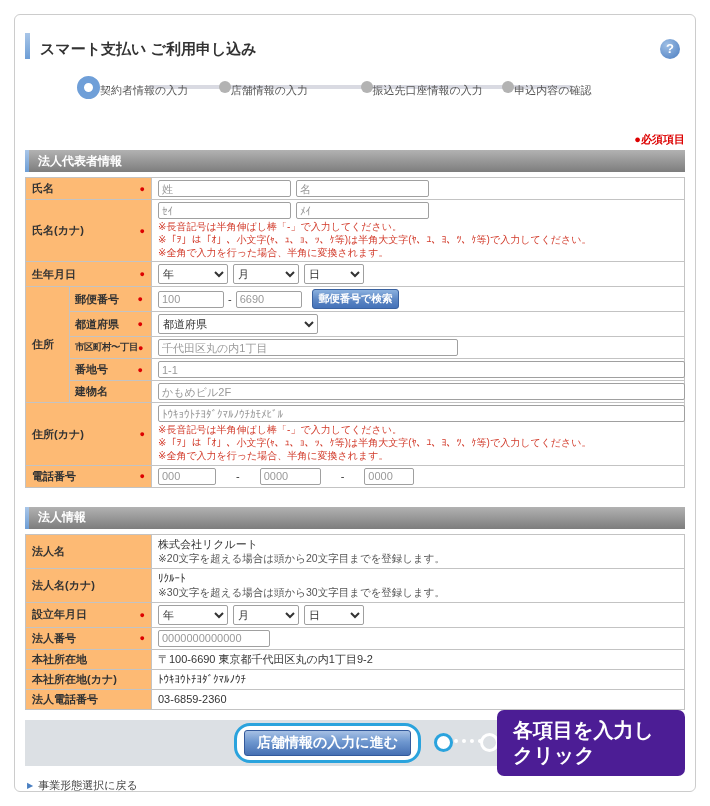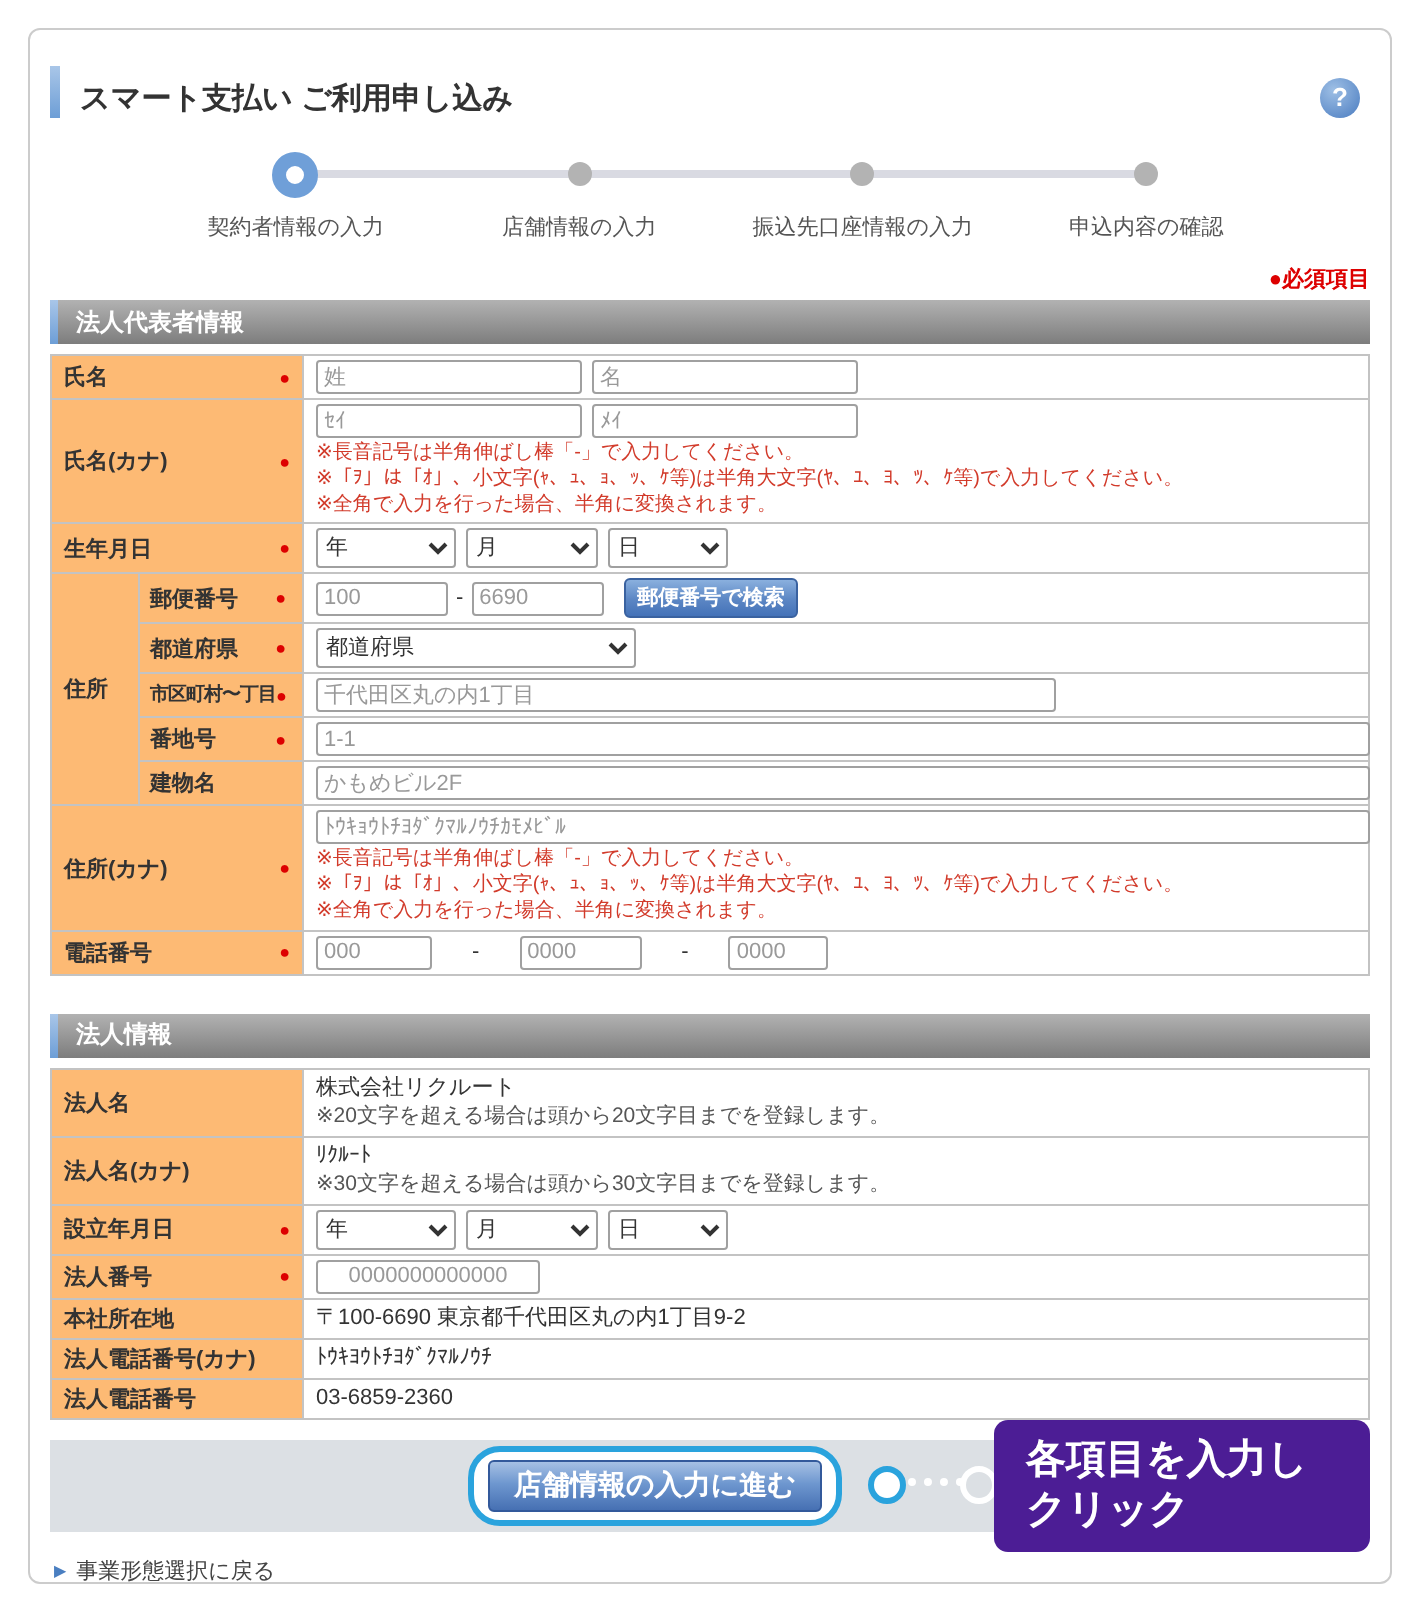--- a/index.html
+++ b/index.html
@@ -9,21 +9,21 @@
   
   .title-row{display:flex;align-items:flex-end;margin-top:8px;}
   .title-accent{width:5px;height:26px;background:linear-gradient(#a9c6e8,#6d9ed6);margin-right:10px;}
   .page-title{flex:1;font-size:15px;font-weight:bold;color:#333;}
   .help-btn{width:20px;height:20px;border-radius:50%;background:radial-gradient(circle at 35% 30%,#9ebfe5,#4a7cc0);color:#fff;font-weight:bold;font-size:13px;text-align:center;line-height:20px;margin-right:5px;cursor:pointer;}
 
   
   .stepper{position:relative;margin:16px 41px 0 52px;height:52px;}
   .step-line{position:absolute;top:10px;left:12.5%;right:12.5%;height:4px;background:#d9dae2;border-radius:2px;}
   .steps{display:flex;position:relative;}
-  .step{flex:1;display:flex;flex-direction:column;align-items:center;}
+  .step{flex:1;display:flex;flex-direction:row;align-items:center;}
   .dot-wrap{height:24px;display:flex;align-items:center;justify-content:center;}
   .dot{width:12px;height:12px;border-radius:50%;background:#b3b3b3;}
   .step.active .dot{width:9px;height:9px;background:#fff;border:7px solid #6f9fd8;}
   .step-label{margin-top:7px;font-size:11px;color:#555;white-space:nowrap;}
 
   .required-note{text-align:right;color:#d00;font-size:11px;font-weight:bold;margin-top:5px;}
 
   
   .sec{height:22px;background:linear-gradient(#b2b2b2,#7d7d7d);display:flex;align-items:center;margin-top:3px;}
   .sec-accent{width:4px;height:22px;background:linear-gradient(#a9c6e8,#6d9ed6);}
@@ -42,22 +42,22 @@
   input::placeholder{color:#999;}
   select{height:20px;font-size:11px;border:1px solid #a0a0a0;border-radius:2px;background:#fff;color:#333;font-family:inherit;}
   .inline{display:flex;align-items:center;gap:5px;}
   .note{color:#d23b2b;font-size:10px;line-height:1.28;}
   .note-gray{color:#555;font-size:10.5px;line-height:1.3;margin-top:1px;}
   .cellval{color:#333;font-size:11px;line-height:1.3;}
   .zip-search{height:20px;background:linear-gradient(#8ab0de,#5b86c4 55%,#4472b8);color:#fff;font-size:10.5px;font-weight:bold;border:1px solid #3a62a0;border-radius:3px;padding:0 6px;margin-left:10px;cursor:pointer;}
   .sep{color:#333;margin:0 4px;}
   .mt2{margin-top:2px;}
 
-  .w133{width:133px;} .w66{width:66px;} .w370{width:370px;} .w527{width:527px;}
-  .w58{width:58px;} .w61{width:61px;} .w50{width:50px;} .w112{width:112px;text-align:center;}
+  .w133{width:133px;} .w66{width:66px;} .w370{width:300px;} .w527{width:527px;}
+  .w58{width:58px;} .w61{width:61px;} .w50{width:50px;} .w112{width:112px;}
   .sel-y{width:70px;} .sel-m{width:66px;} .sel-d{width:60px;} .sel-pref{width:160px;}
 
   .gap16{height:16px;}
 
   
   .actionbar{margin-top:10px;height:46px;background:#dce0e4;position:relative;display:flex;align-items:center;justify-content:center;}
   .btn-outline{border:3px solid #2aa3dd;border-radius:16px;background:#fff;padding:4px 7px;margin-right:55px;}
   .submit-btn{background:linear-gradient(#a6c0e4,#6e97cf 45%,#4670b3);border:1px solid #33599b;border-radius:3px;color:#fff;font-size:14px;font-weight:bold;padding:3px 12px;cursor:pointer;font-family:inherit;}
   .c1{position:absolute;left:409px;top:13px;width:13px;height:13px;border-radius:50%;background:#fff;border:3px solid #2aa3dd;}
   .c-line{position:absolute;left:429px;top:19px;width:28px;border-top:4px dotted #fff;}
@@ -301,21 +301,21 @@
           </th>
       <td><input class="w112" placeholder="0000000000000" style=""></td>
     </tr>
     <tr>
       <th><span>本社所在地</span></th>
       <td>
             <div class="cellval">〒100-6690 東京都千代田区丸の内1丁目9-2</div>
           </td>
     </tr>
     <tr>
-      <th><span>法人電話番号(カナ)</span></th>
+      <th><span>本社所在地(カナ)</span></th>
       <td>
             <div class="cellval">ﾄｳｷﾖｳﾄﾁﾖﾀﾞｸﾏﾙﾉｳﾁ</div>
           </td>
     </tr>
     <tr>
       <th><span>法人電話番号</span></th>
       <td>
             <div class="cellval">03-6859-2360</div>
           </td>
     </tr>

